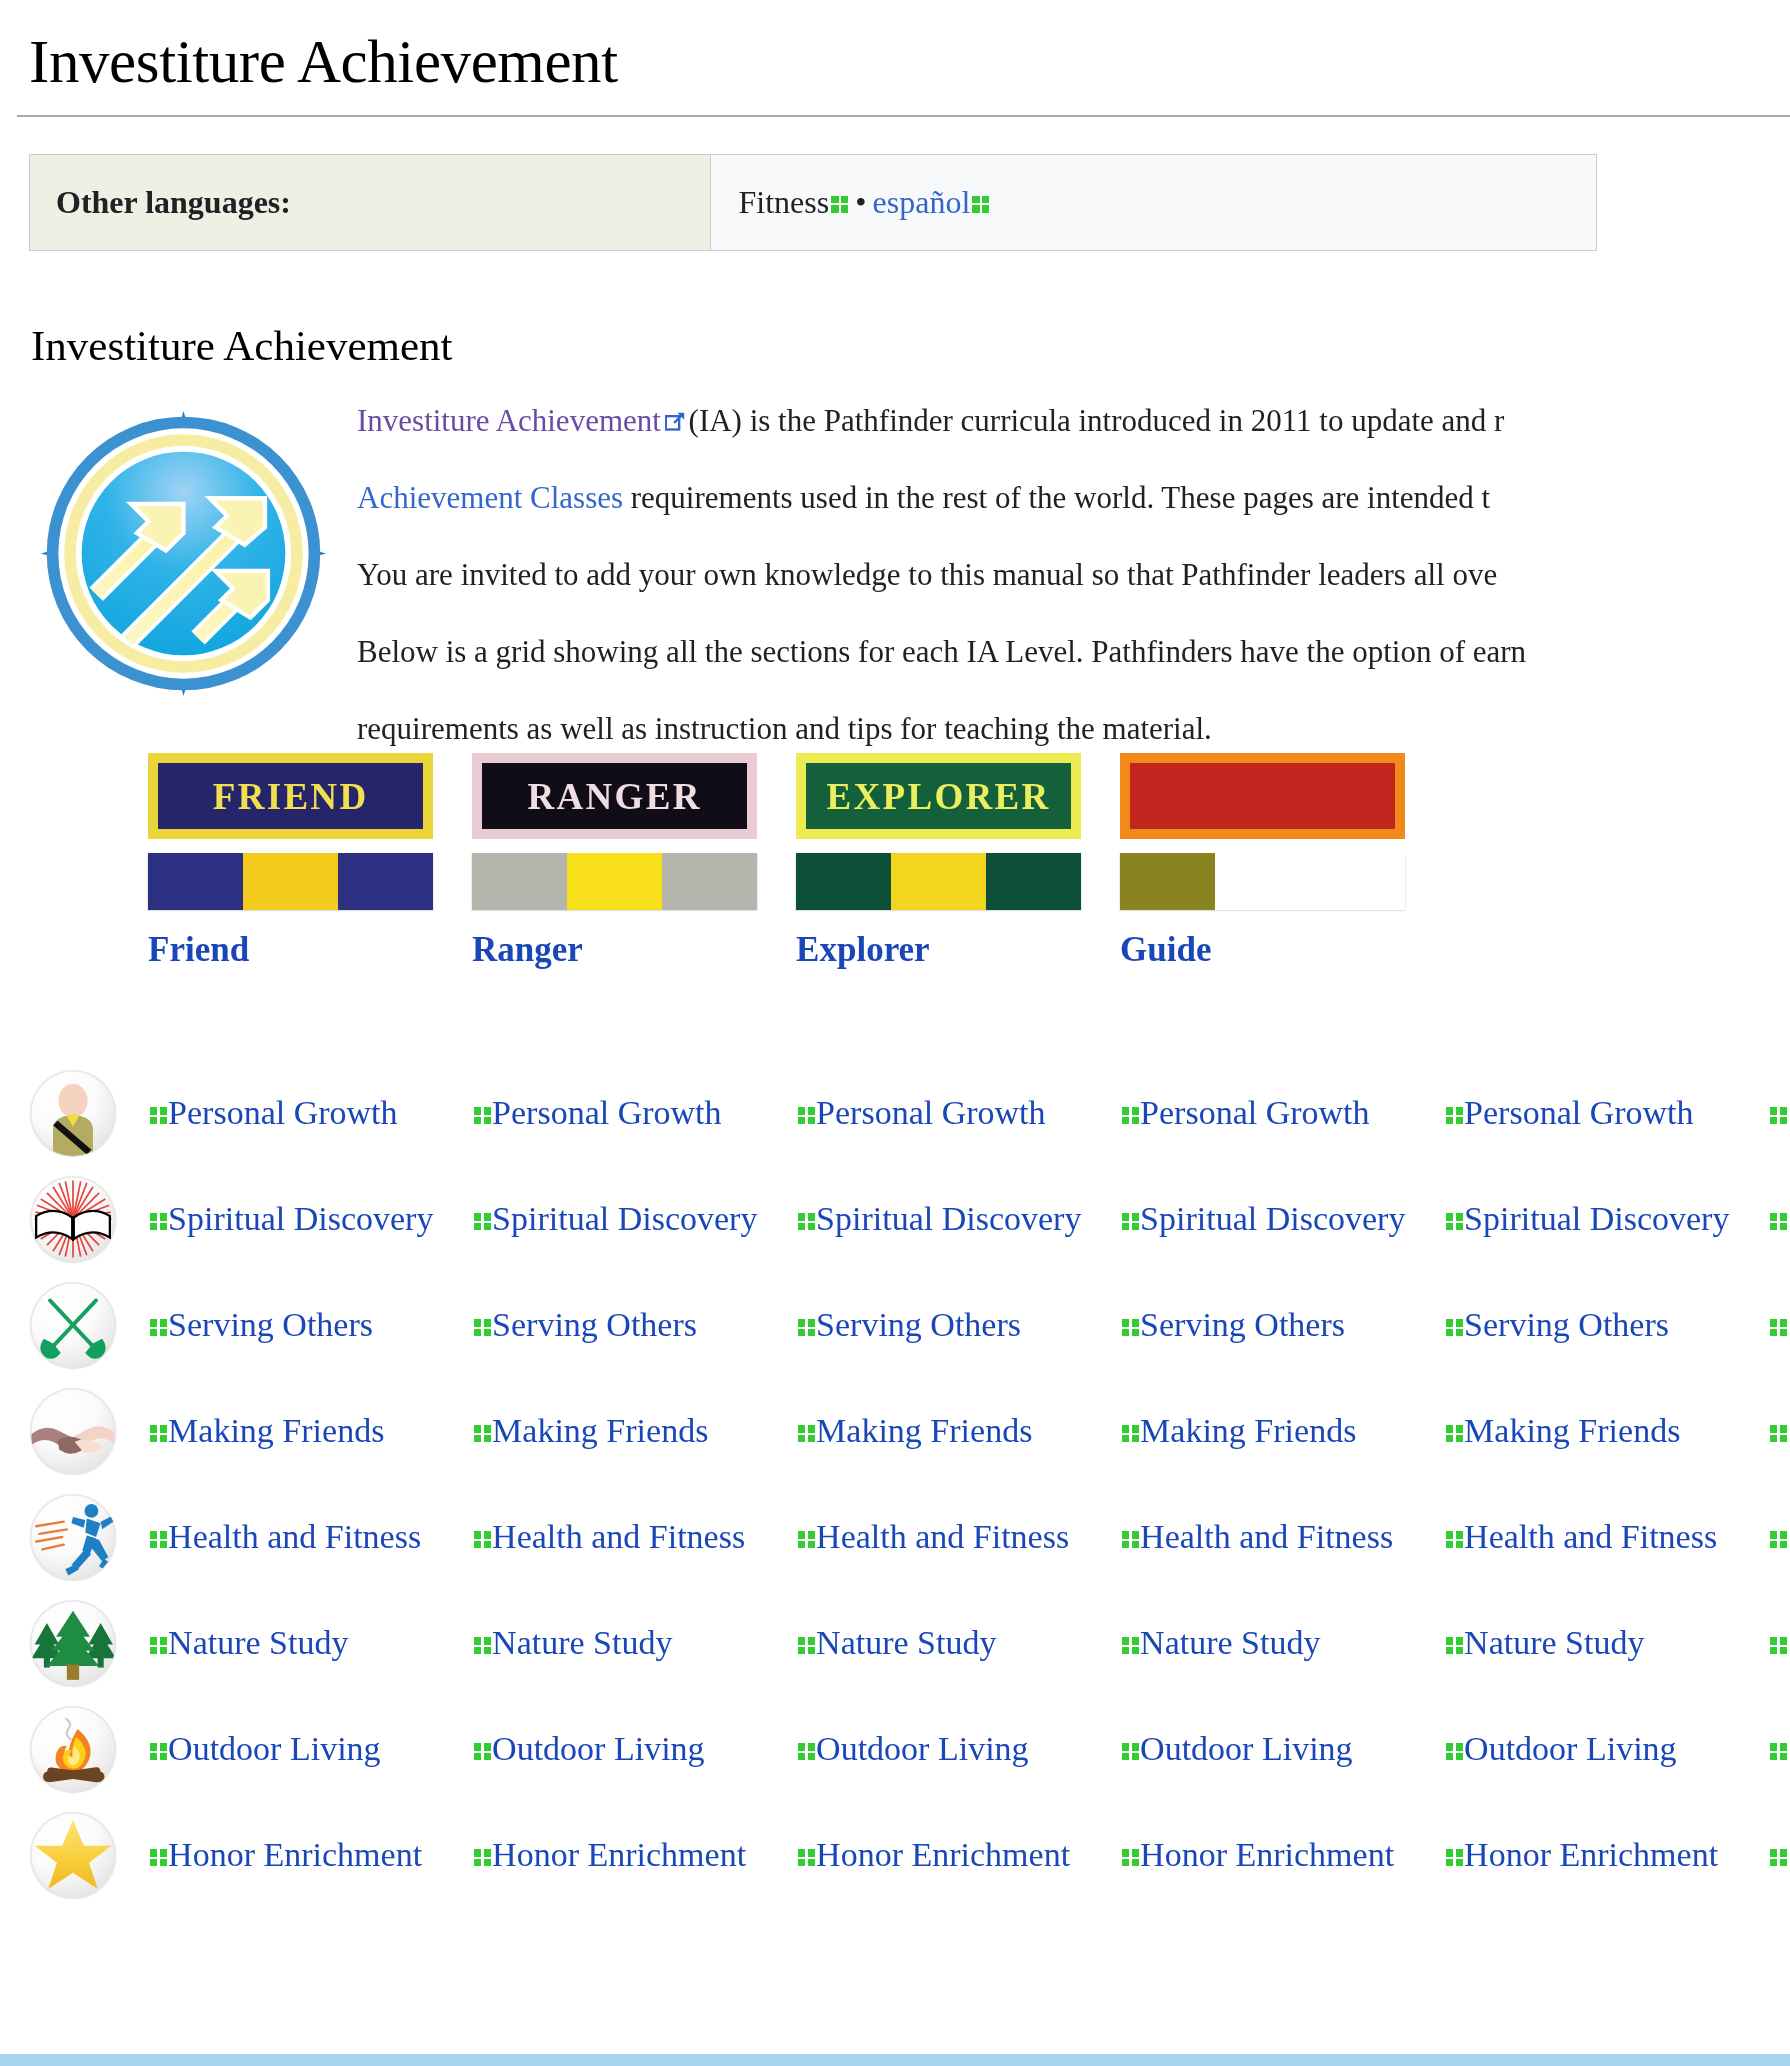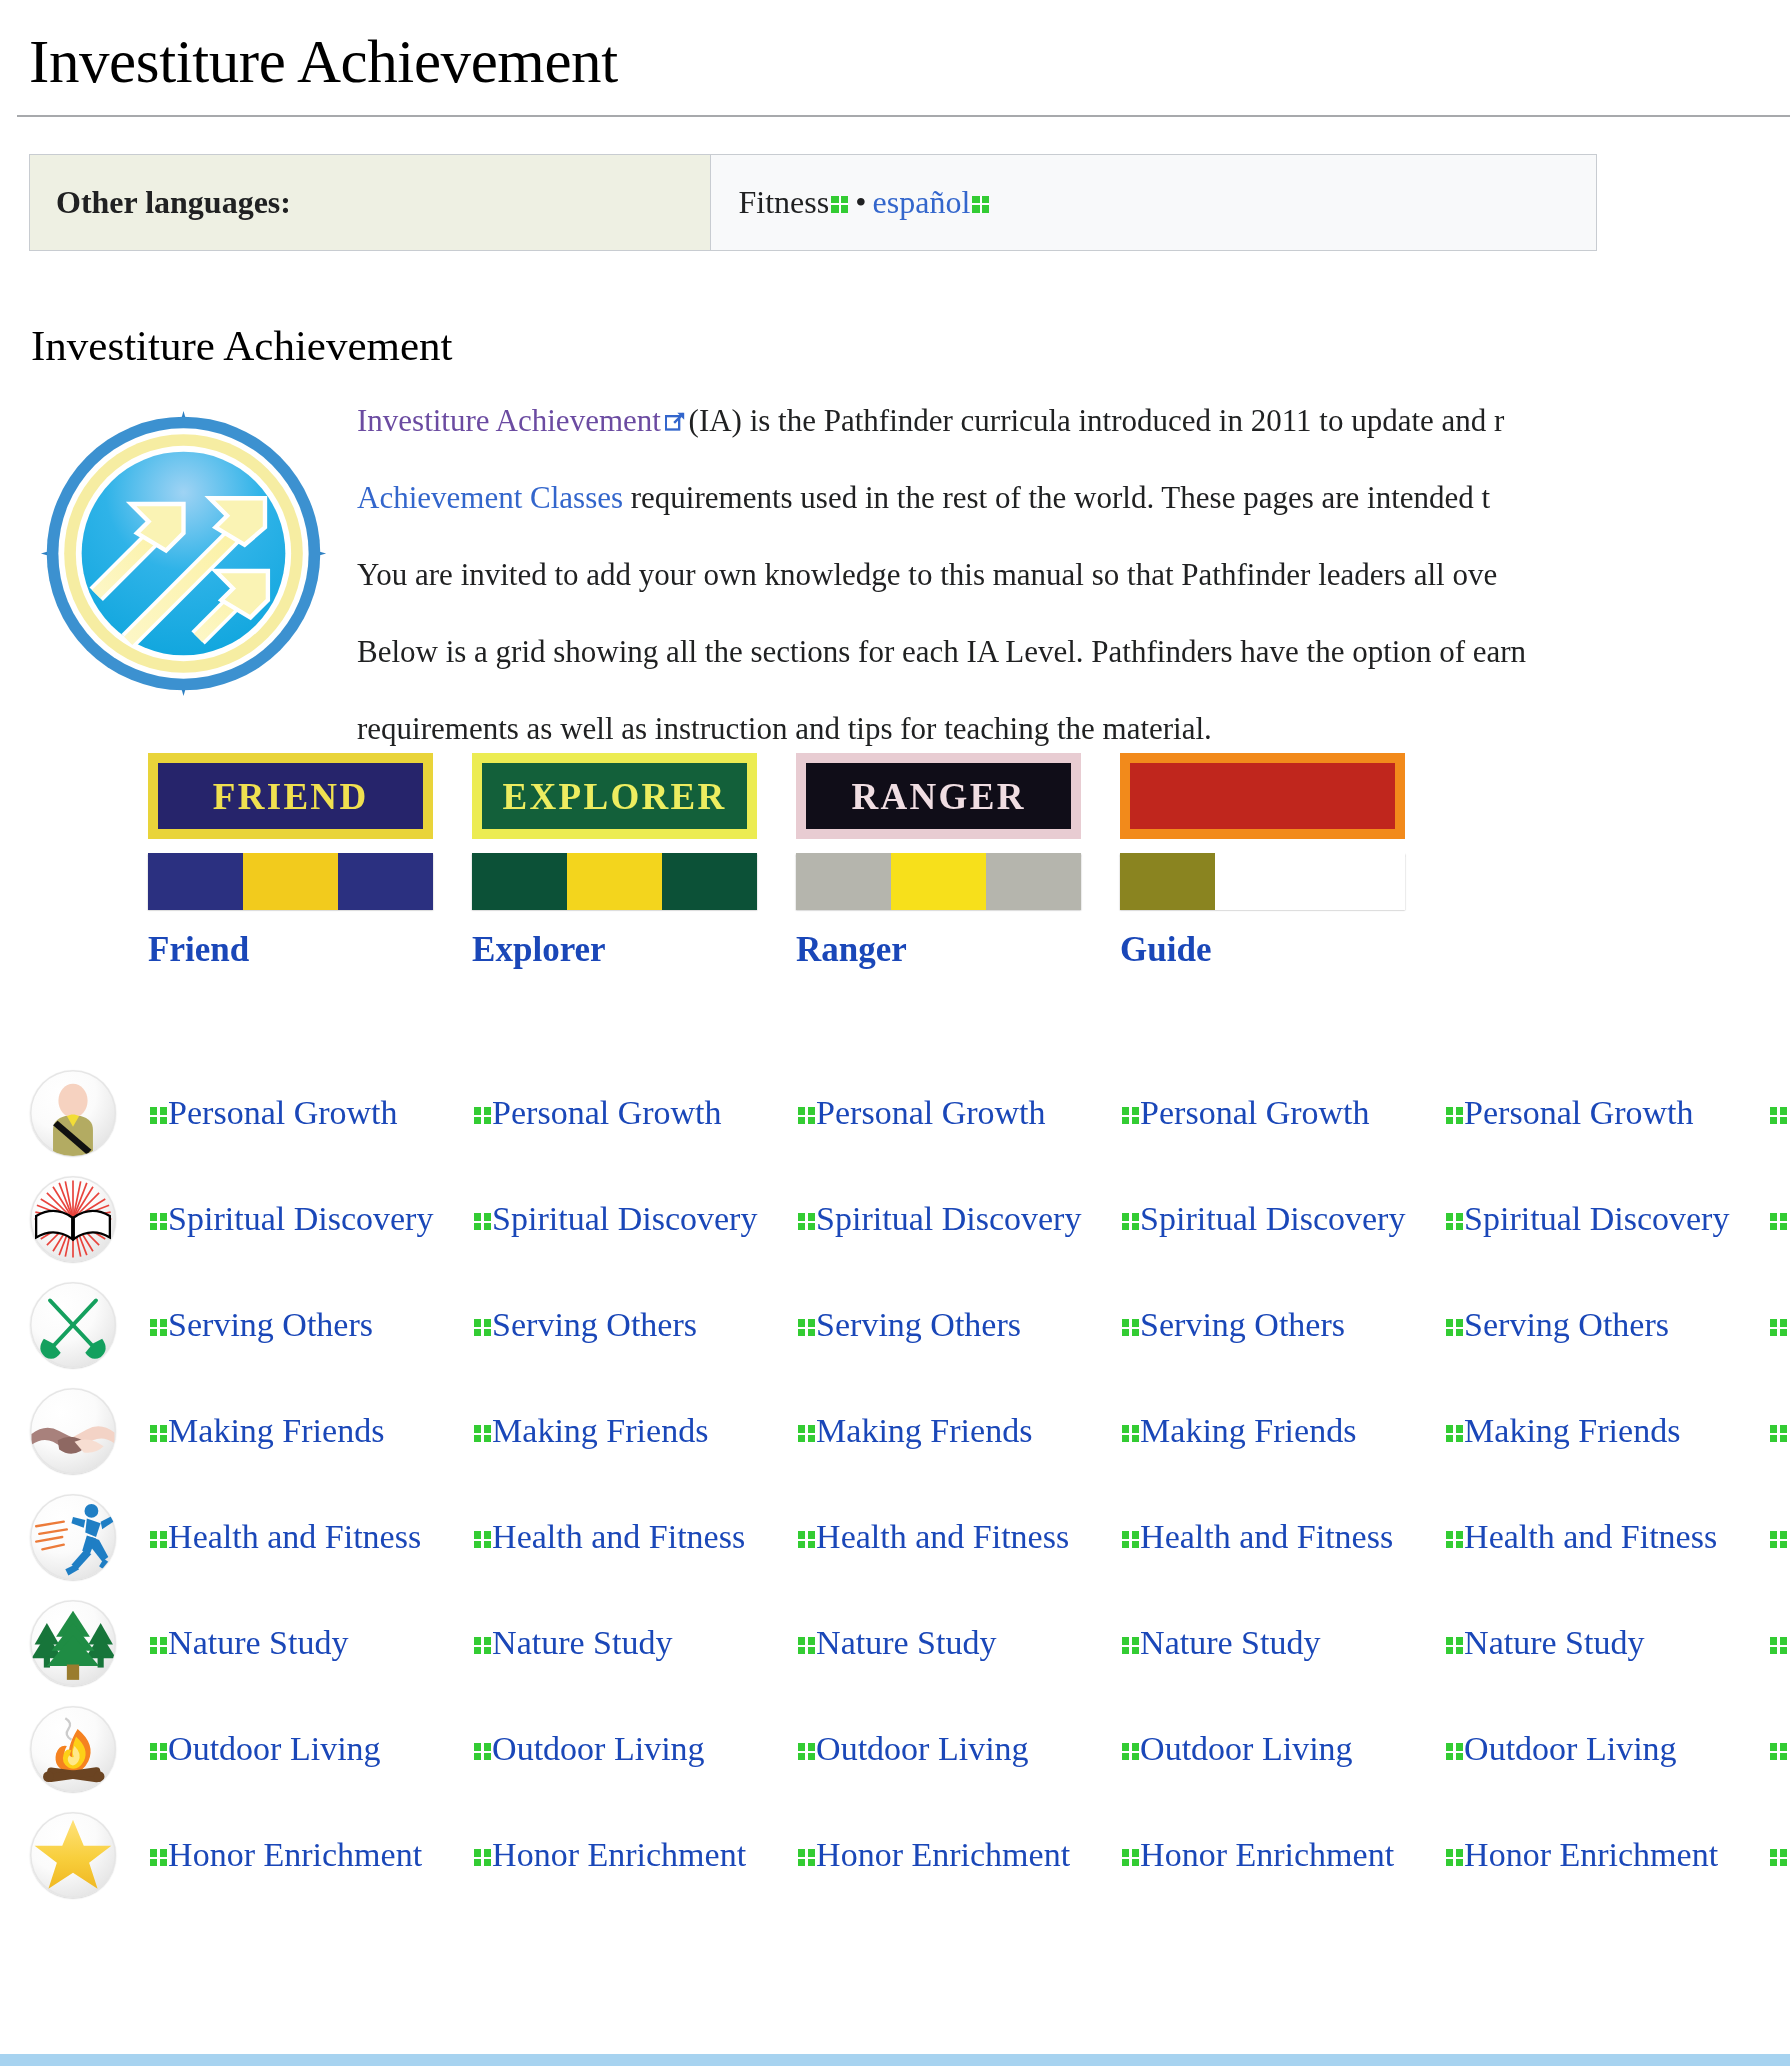--- a/index.html
+++ b/index.html
@@ -350,41 +350,41 @@
       <div class="ribbon">
           <i class="side" style="background: rgb(43, 48, 128);"></i>
           <i class="mid" style="background: rgb(242, 203, 29);"></i>
           <i class="side" style="background: rgb(43, 48, 128);"></i>
         </div>
       <div class="class-label">Friend</div>
     </div>
 
 
     <div class="cls-col">
+      <div class="badge" style="background: rgb(16, 13, 24); border-color: rgb(232, 204, 210); color: rgb(240, 221, 226);">
+          <span>RANGER</span>
+        </div>
+      <div class="ribbon">
+          <i class="side" style="background: rgb(181, 181, 173);"></i>
+          <i class="mid" style="background: rgb(247, 224, 27);"></i>
+          <i class="side" style="background: rgb(181, 181, 173);"></i>
+        </div>
+      <div class="class-label">Ranger</div>
+    </div>
+
+    <div class="cls-col">
       <div class="badge" style="background: rgb(19, 96, 58); border-color: rgb(236, 236, 82); color: rgb(237, 237, 96);">
           <span>EXPLORER</span>
         </div>
       <div class="ribbon">
           <i class="side" style="background: rgb(12, 81, 55);"></i>
           <i class="mid" style="background: rgb(243, 213, 29);"></i>
           <i class="side" style="background: rgb(12, 81, 55);"></i>
         </div>
       <div class="class-label">Explorer</div>
-    </div>
-
-    <div class="cls-col">
-      <div class="badge" style="background: rgb(16, 13, 24); border-color: rgb(232, 204, 210); color: rgb(240, 221, 226);">
-          <span>RANGER</span>
-        </div>
-      <div class="ribbon">
-          <i class="side" style="background: rgb(181, 181, 173);"></i>
-          <i class="mid" style="background: rgb(247, 224, 27);"></i>
-          <i class="side" style="background: rgb(181, 181, 173);"></i>
-        </div>
-      <div class="class-label">Ranger</div>
     </div>
 
 
     <div class="cls-col">
       <div class="badge" style="background: rgb(192, 38, 29); border-color: rgb(242, 138, 27); color: rgb(245, 194, 58);"></div>
       <div class="ribbon">
           <i class="side" style="background: rgb(138, 132, 32);"></i>
         </div>
       <div class="class-label">Guide</div>
     </div>

